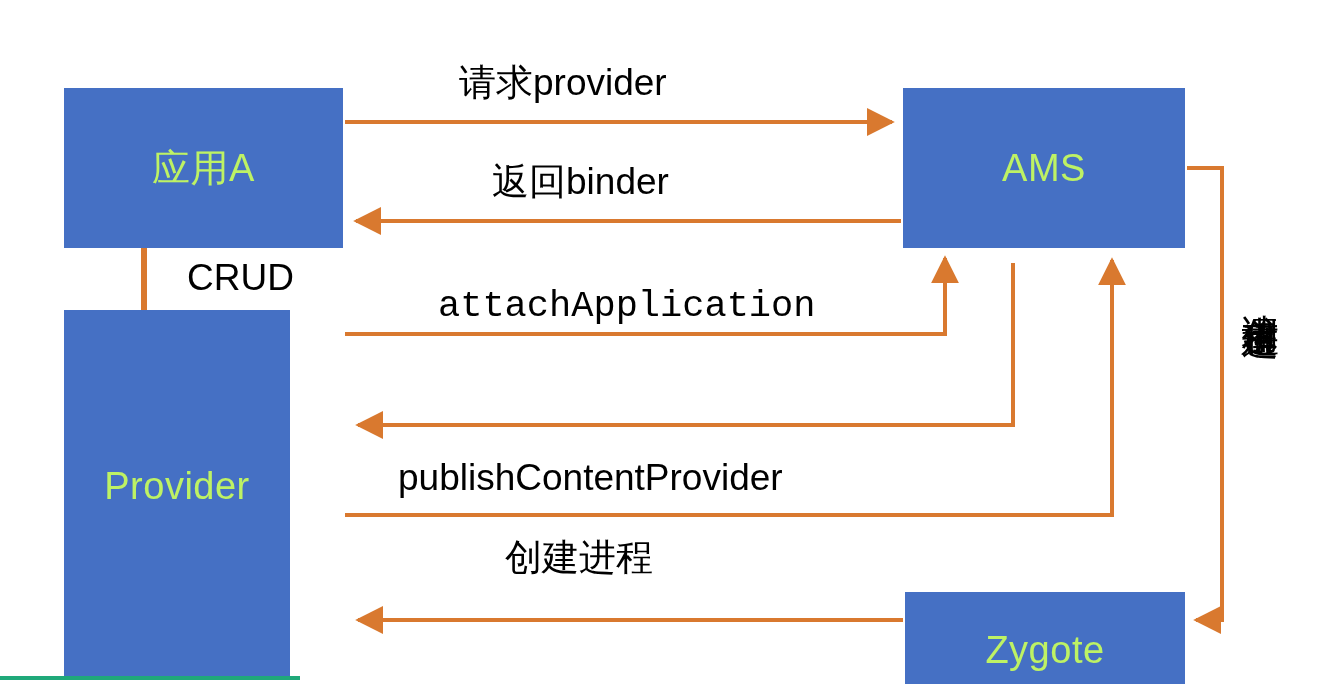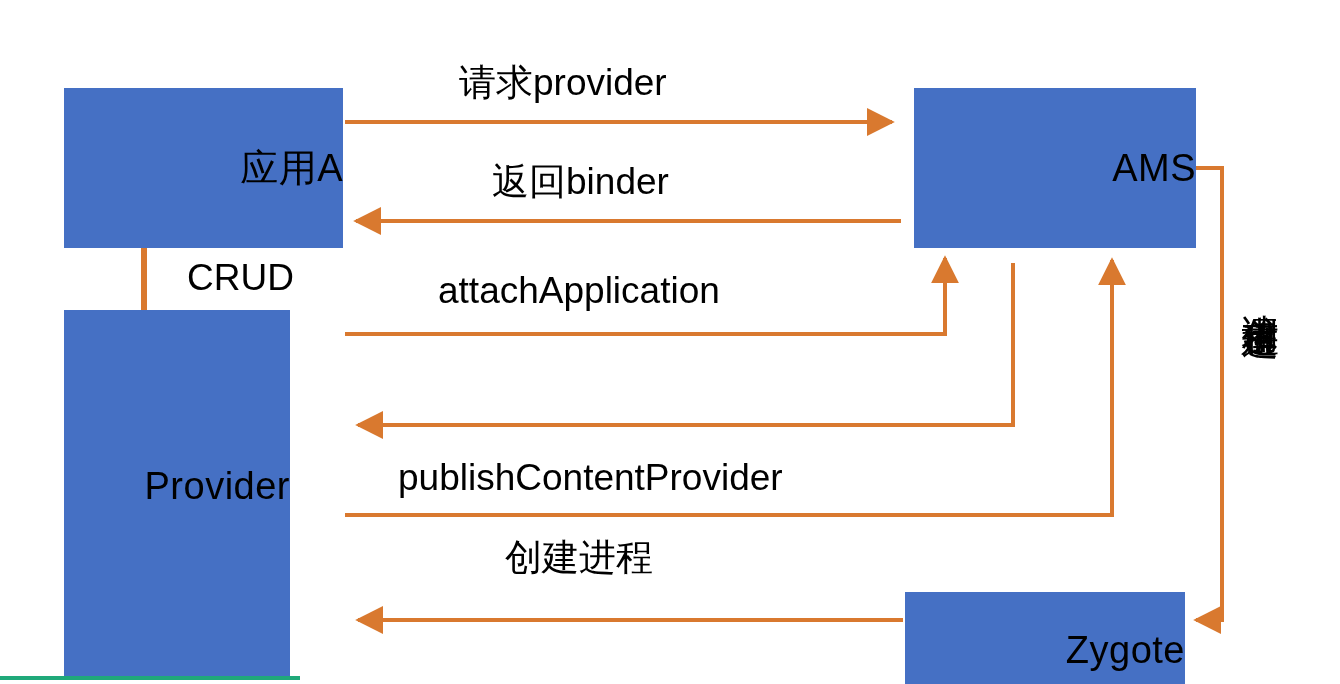--- a/index.html
+++ b/index.html
@@ -11,24 +11,24 @@
     position: relative;
     width: 1340px;
     height: 684px;
     background: #ffffff;
     overflow: hidden;
     font-family: "Liberation Sans", "DejaVu Sans", sans-serif;
   }
   .node {
     position: absolute;
     background: #4570c4;
-    color: #000000;
+    color: #bef264;
     display: flex;
     align-items: center;
-    justify-content: flex-end;
+    justify-content: center;
     font-size: 38px;
     font-weight: 400;
     letter-spacing: 0.5px;
     box-sizing: border-box;
   }
   .edge-label {
     position: absolute;
     color: #000000;
     font-size: 37px;
     font-weight: 400;
@@ -96,39 +96,39 @@
 
     <g>
       <path d="M 1187 168 L 1222 168 L 1222 620 L 1196 620" stroke="#d9792f" stroke-width="4" fill="none" marker-end="url(#ah-right)"></path>
     </g>
   </svg>
 
   <div class="node" style="left:64px; top:88px; width:279px; height:160px;">
     <span>应用A</span>
   </div>
 
-  <div class="node" style="left:903px; top:88px; width:282px; height:160px;margin-left:11px;">
+  <div class="node" style="left:903px; top:88px; width:282px; height:160px;">
     <span>AMS</span>
   </div>
 
   <div class="node" style="left:64px; top:310px; width:226px; height:368px; align-items:flex-start; padding-top:155px;">
     <span>Provider</span>
   </div>
 
   <div class="node" style="left:905px; top:592px; width:280px; height:116px;">
     <span>Zygote</span>
   </div>
 
   <div class="edge-label" style="left:459px; top:64px;">请求provider</div>
 
   <div class="edge-label" style="left:492px; top:163px;">返回binder</div>
 
   <div class="edge-label" style="left:163px; top:259px;margin-left:24px;">CRUD</div>
 
-  <div class="edge-label" style="left:438px; top:272px;">attachApplication</div>
+  <div class="edge-label" style="left:438px; top:288px;font-family:Liberation Mono, monospace;">attachApplication</div>
 
 
   <div class="edge-label" style="left:398px; top:459px;">publishContentProvider</div>
 
   <div class="edge-label" style="left:505px; top:539px;">创建进程</div>
 
   <div class="edge-label vertical" style="left:1241px; top:285px;">请求创建进程</div>
 
   <div class="accent-rule" style="left:0px; top:676px; width:300px; height:4px;"></div>
 

